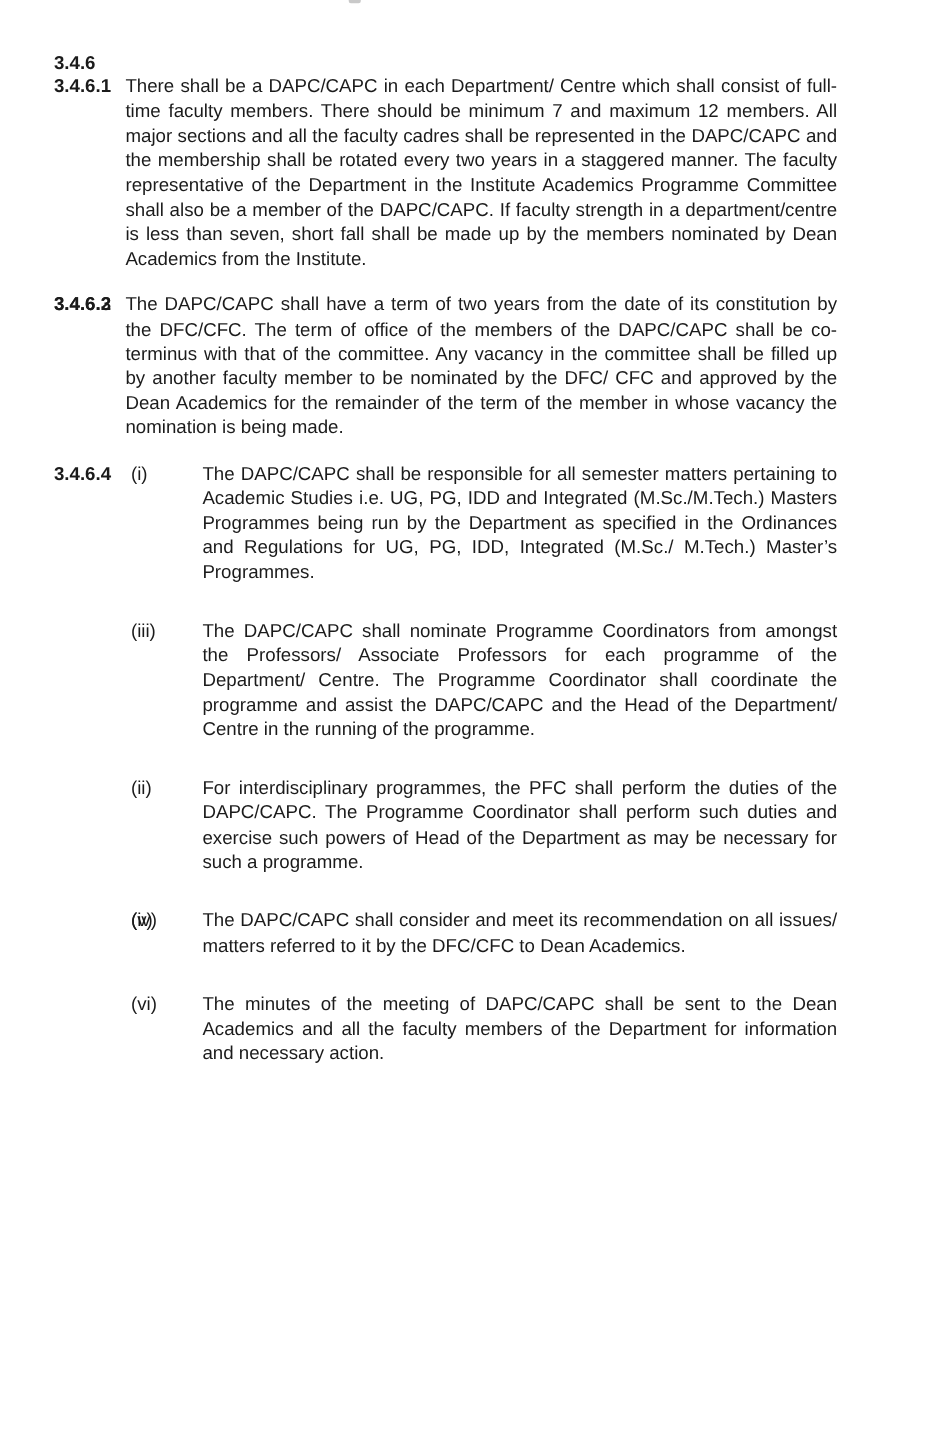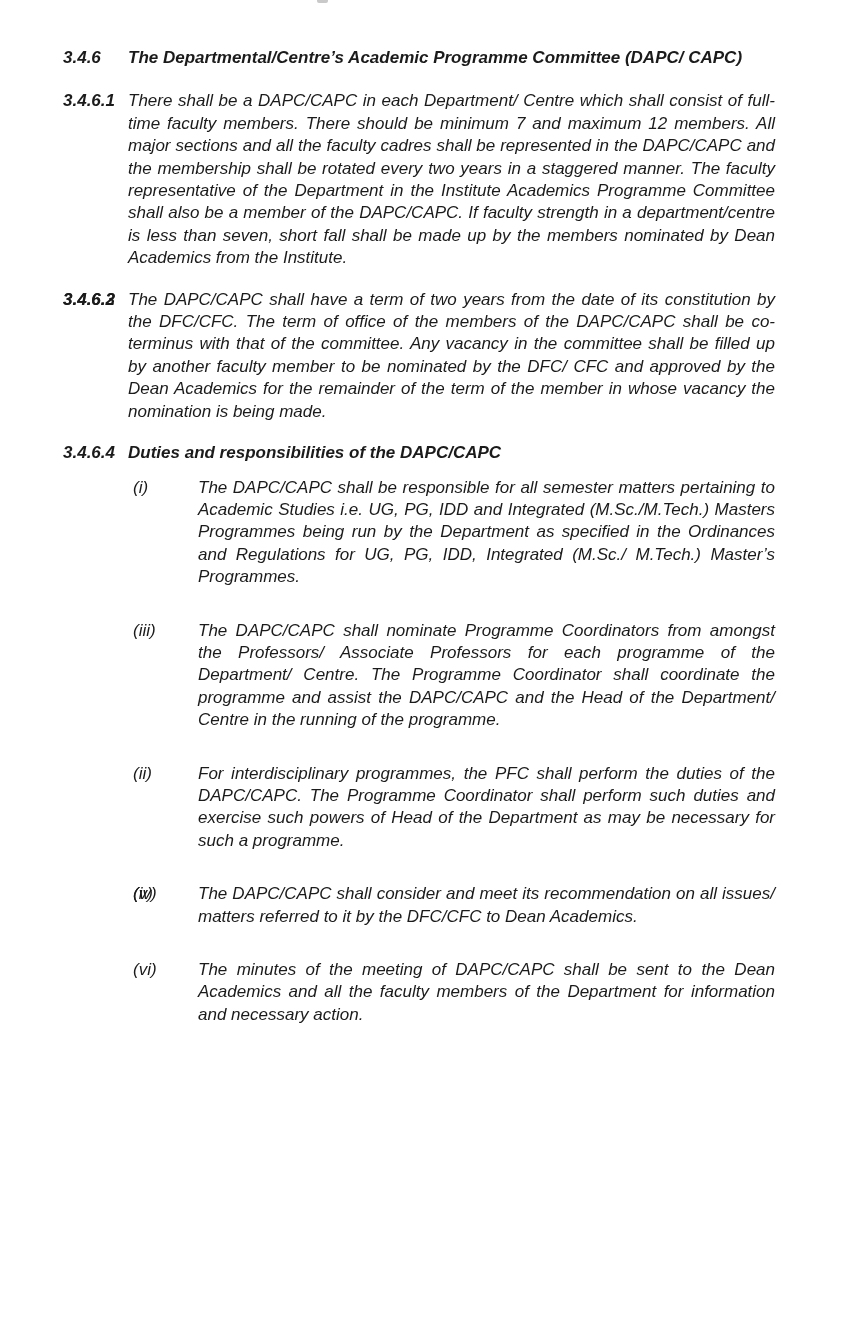--- a/index.html
+++ b/index.html
@@ -20,24 +20,23 @@
     position: absolute;
     left: 317px;
     top: 0;
     width: 11px;
     height: 3px;
     background: #c9c9c9;
     border-radius: 0 0 2px 2px;
   }
   .content {
     position: absolute;
-    left: 63px;
+    left: 49px;
     top: 47px;
     width: 712px;
-    font-style: italic;
   }
   .clause {
     position: relative;
     padding-left: 65px;
     text-align: justify;
     font-size: 17px;
     line-height: 22.4px;
     margin: 0 0 19px 0;
   }
   .clause .num {
@@ -78,40 +77,38 @@
 <body>
 
 <div class="page">
 
   <div class="scan-artifact"></div>
 
   <div class="content">
 
     <div class="clause heading top">
       <span class="num">3.4.6</span>
-      <span class="txt">The Departmental/Centre’s Academic Programme Committee (DAPC/ CAPC)</span>
     </div>
 
     <div class="clause">
       <span class="num">3.4.6.1</span>
       <span class="txt">There shall be a DAPC/CAPC in each Department/ Centre which shall consist of full-time faculty members. There should be minimum 7 and maximum 12 members. All major sections and all the faculty cadres shall be represented in the DAPC/CAPC and the membership shall be rotated every two years in a staggered manner.  The faculty representative of the Department in the Institute Academics Programme Committee shall also be a member of the DAPC/CAPC. If faculty strength in a department/centre is less than seven, short fall shall be made up by the members nominated by Dean Academics from the Institute.</span>
     </div>
 
     <div class="clause">
       <span class="num">3.4.6.2</span>
     </div>
 
     <div class="clause">
       <span class="num">3.4.6.3</span>
       <span class="txt">The DAPC/CAPC shall have a term of two years from the date of its constitution by the DFC/CFC. The term of office of the members of the DAPC/CAPC shall be co-terminus with that of the committee. Any vacancy in the committee shall be filled up by another faculty member to be nominated by the DFC/ CFC and approved by the Dean Academics for the remainder of the term of the member in whose vacancy the nomination is being made.</span>
     </div>
 
     <div class="clause heading sub">
       <span class="num">3.4.6.4</span>
-      <span class="txt">Duties and responsibilities of the DAPC/CAPC</span>
     </div>
 
     <div class="duty-list">
 
       <div class="list-item">
         <span class="marker">(i)</span>
         <span class="li-text">The DAPC/CAPC shall be responsible for all semester matters pertaining to Academic Studies i.e. UG, PG, IDD and Integrated (M.Sc./M.Tech.) Masters Programmes being run by the Department as specified in the Ordinances and Regulations for UG, PG, IDD, Integrated  (M.Sc./ M.Tech.) Master’s Programmes.</span>
       </div>
 
       <div class="list-item">

